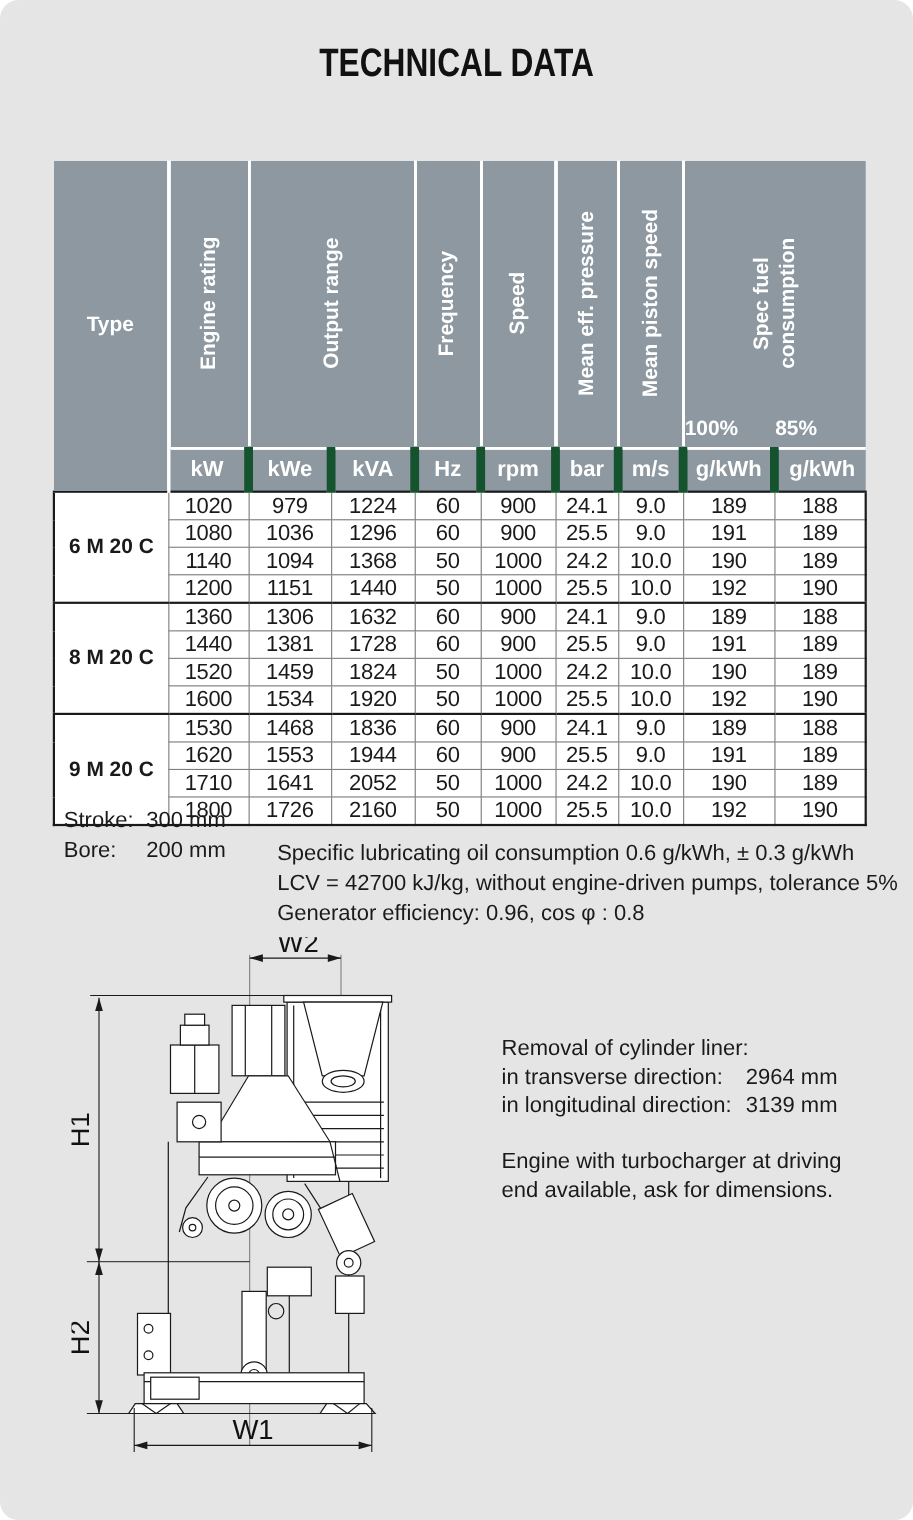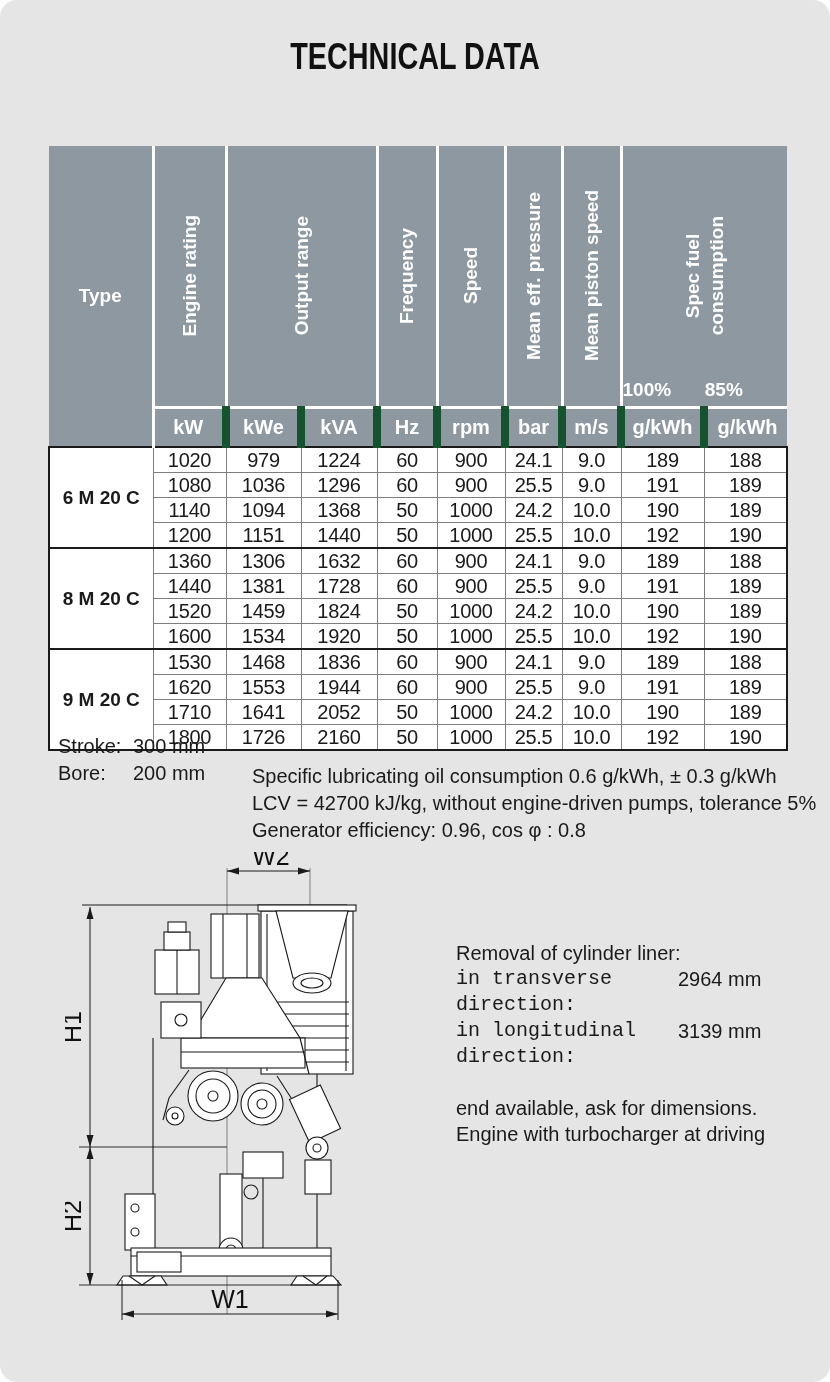--- a/index.html
+++ b/index.html
@@ -39,21 +39,21 @@
   
   .notes-left { position:absolute; left:50px; top:733px; font-size:20px; line-height:27px; }
   .notes-left .nrow { display:flex;margin-left:8px; }
   .notes-left .nlab { width:75px; }
   .notes-right { position:absolute; left:252px; top:763px; font-size:20px; line-height:27px; }
 
   
   .sideinfo { position:absolute; left:456px; top:940px; font-size:20px; line-height:26px; }
   .sideinfo .genset { margin-bottom:28px; }
   .liner-row { display:flex; }
-  .liner-row .llab { width:222px;font-family:Liberation Mono, monospace; }
+  .liner-row .llab { width:222px; }
   .turbo { margin-top:25px; }
 
   
   .drawing { position:absolute; left:65px; top:852px; width:375px; height:482px; }
   svg text { font-family:"Liberation Sans", sans-serif; }
 </style>
 </head>
 <body>
 
 <div class="page">
@@ -415,18 +415,18 @@
         <div class="liner-row">
           <span class="llab">in transverse direction:</span>
           <span>2964 mm</span>
         </div>
         <div class="liner-row">
           <span class="llab">in longitudinal direction:</span>
           <span>3139 mm</span>
         </div>
       </div>
     <div class="turbo">
+      <div>Engine with turbocharger at driving</div>
       <div>end available, ask for dimensions.</div>
-      <div>Engine with turbocharger at driving</div>
     </div>
   </div>
 
 </div>
 
 </body></html>

